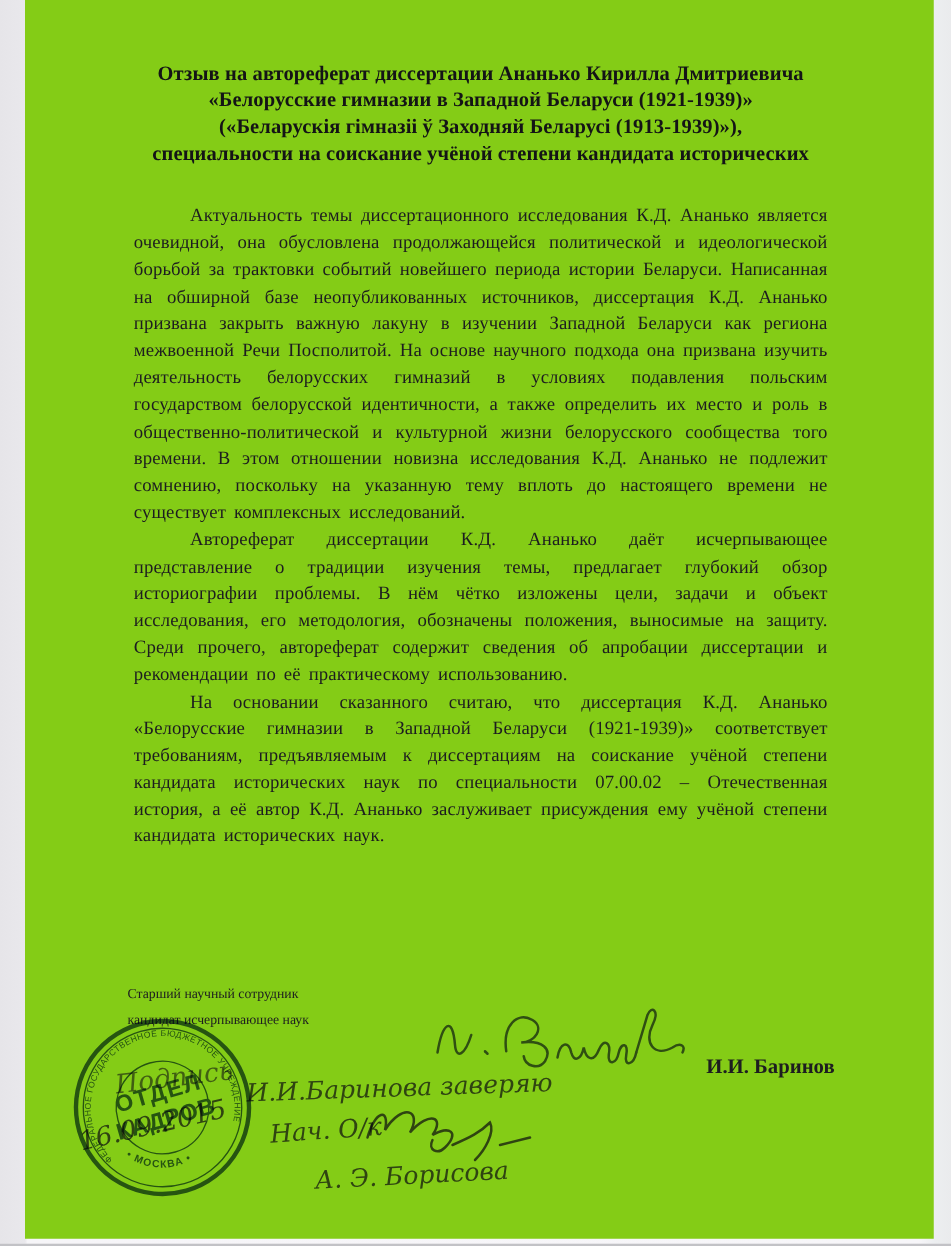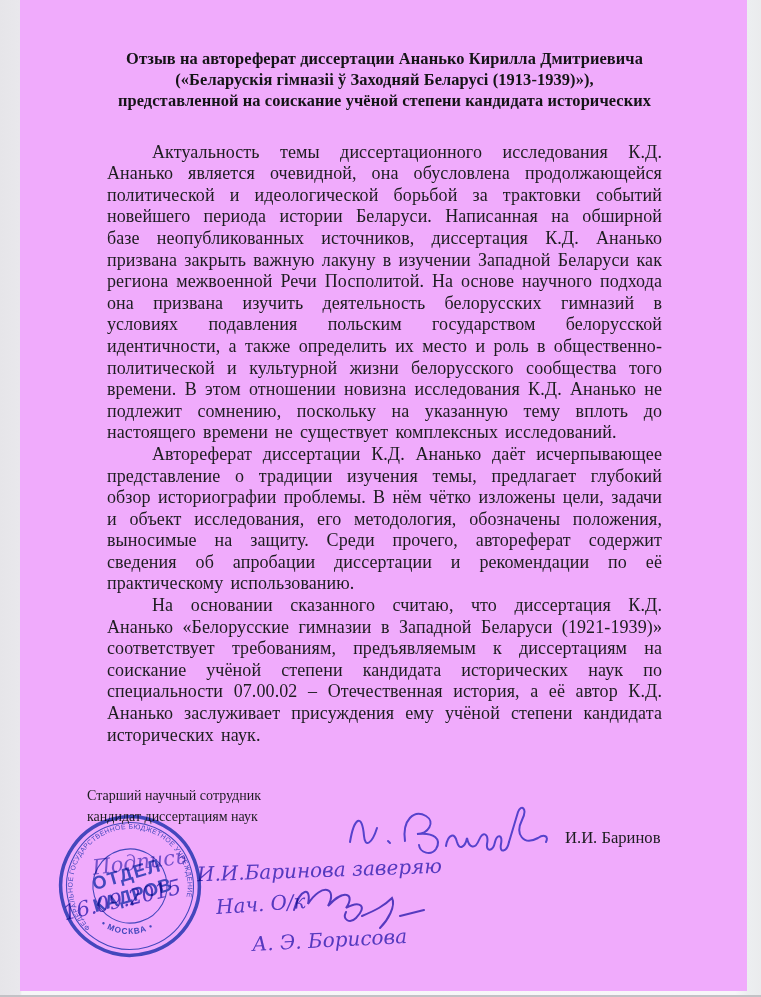--- a/index.html
+++ b/index.html
@@ -11,54 +11,54 @@
     overflow:hidden;
   }
   .scan-bed{
     position:absolute;left:0;top:0;width:761px;height:997px;
     background:linear-gradient(90deg,#e6e5e9 0,#e9e8ec 20px,#f6f5f8 22px,#f7f6f9 735px,#eceef0 748px,#eaebed 761px);
     border-bottom:2px solid #c2c2c6;
     box-sizing:border-box;
   }
   .page{
     position:absolute;left:20px;top:0;width:727px;height:991px;
-    background:#f0abfc;
+    background:#84cc16;
     box-sizing:border-box;
     padding:48px 85px 0 87px;
   }
   .title-block{
     text-align:center;
     font-weight:bold;
     font-size:16.4px;
     line-height:21.2px;
     color:#141416;
     letter-spacing:0.1px;
     margin-bottom:30px;
   }
   .title-block div{white-space:nowrap;}
   .body-text p{
     margin:0;
     text-align:justify;
     text-indent:45px;
-    font-size:18px;
+    font-size:15px;
     line-height:21.6px;
     color:#1d1d20;
     word-spacing:2.5px;
     letter-spacing:0.1px;
   }
   .sig-cluster{
     position:absolute;left:0;top:780px;width:727px;height:211px;
   }
   .sig-lines{
-    position:absolute;left:67px;top:5px;
-    font-size:14px;line-height:21px;color:#1d1d20;
+    position:absolute;left:82px;top:5px;
+    font-size:11px;line-height:21px;color:#1d1d20;
   }
   .signatory-name{
-    position:absolute;left:545px;top:48px;
-    font-size:16.6px;color:#1d1d20;white-space:nowrap;
+    position:absolute;left:545px;top:63px;
+    font-size:16.6px;color:#1d1d20;white-space:nowrap;font-weight:bold;
   }
   .ink{
     position:absolute;
     color:#5a55c2;
     font-style:italic;
     font-family:"DejaVu Serif", serif;
     white-space:nowrap;
     mix-blend-mode:multiply;
   }
   .hw-sig-svg,.stamp-svg{position:absolute;mix-blend-mode:multiply;}
@@ -77,35 +77,36 @@
 </style>
 </head>
 <body>
 
 <div class="scan-bed"></div>
 
 <div class="page">
 
   <div class="title-block">
     <div>Отзыв на автореферат диссертации Ананько Кирилла Дмитриевича</div>
+    <div>«Белорусские гимназии в Западной Беларуси (1921-1939)»</div>
     <div>(«Беларускія гімназіі ў Заходняй Беларусі (1913-1939)»),</div>
-    <div>представленной на соискание учёной степени кандидата исторических</div>
+    <div>специальности на соискание учёной степени кандидата исторических</div>
   </div>
 
   <div class="body-text">
     <p>Актуальность темы диссертационного исследования К.Д. Ананько является очевидной, она обусловлена продолжающейся политической и идеологической борьбой за трактовки событий новейшего периода истории Беларуси. Написанная на обширной базе неопубликованных источников, диссертация К.Д. Ананько призвана закрыть важную лакуну в изучении Западной Беларуси как региона межвоенной Речи Посполитой. На основе научного подхода она призвана изучить деятельность белорусских гимназий в условиях подавления польским государством белорусской идентичности, а также определить их место и роль в общественно-политической и культурной жизни белорусского сообщества того времени. В этом отношении новизна исследования К.Д. Ананько не подлежит сомнению, поскольку на указанную тему вплоть до настоящего времени не существует комплексных исследований.</p>
     <p>Автореферат диссертации К.Д. Ананько даёт исчерпывающее представление о традиции изучения темы, предлагает глубокий обзор историографии проблемы. В нём чётко изложены цели, задачи и объект исследования, его методология, обозначены положения, выносимые на защиту. Среди прочего, автореферат содержит сведения об апробации диссертации и рекомендации по её практическому использованию.</p>
     <p>На основании сказанного считаю, что диссертация К.Д. Ананько «Белорусские гимназии в Западной Беларуси (1921-1939)» соответствует требованиям, предъявляемым к диссертациям на соискание учёной степени кандидата исторических наук по специальности 07.00.02 – Отечественная история, а её автор К.Д. Ананько заслуживает присуждения ему учёной степени кандидата исторических наук.</p>
   </div>
 
   <div class="sig-cluster">
 
     <div class="sig-lines">
       <div>Старший научный сотрудник</div>
-      <div>кандидат диссертациям наук</div>
+      <div>кандидат исчерпывающее наук</div>
     </div>
 
     <div class="signatory-name">И.И. Баринов</div>
 
     <svg class="hw-sig-svg barinov-sig" width="215" height="62" viewBox="0 0 215 62">
       <g fill="none" stroke="#5b62cf" stroke-width="2" stroke-linecap="round">
         <path d="M8 46 C12 22 20 16 22 40 C23 52 30 48 35 32"></path>
         <path d="M46 45 l2 2"></path>
         <path d="M63 45 C60 24 72 13 84 20 C94 26 86 38 75 38 C92 36 100 43 94 53 C89 60 78 57 77 49"></path>
         <path d="M104 50 C106 38 113 36 115 46 C117 54 123 52 125 42 C127 52 133 54 137 44 C141 34 147 38 145 48 C144 56 151 56 153 46 C155 38 161 38 159 48 C157 58 165 56 167 46"></path>

